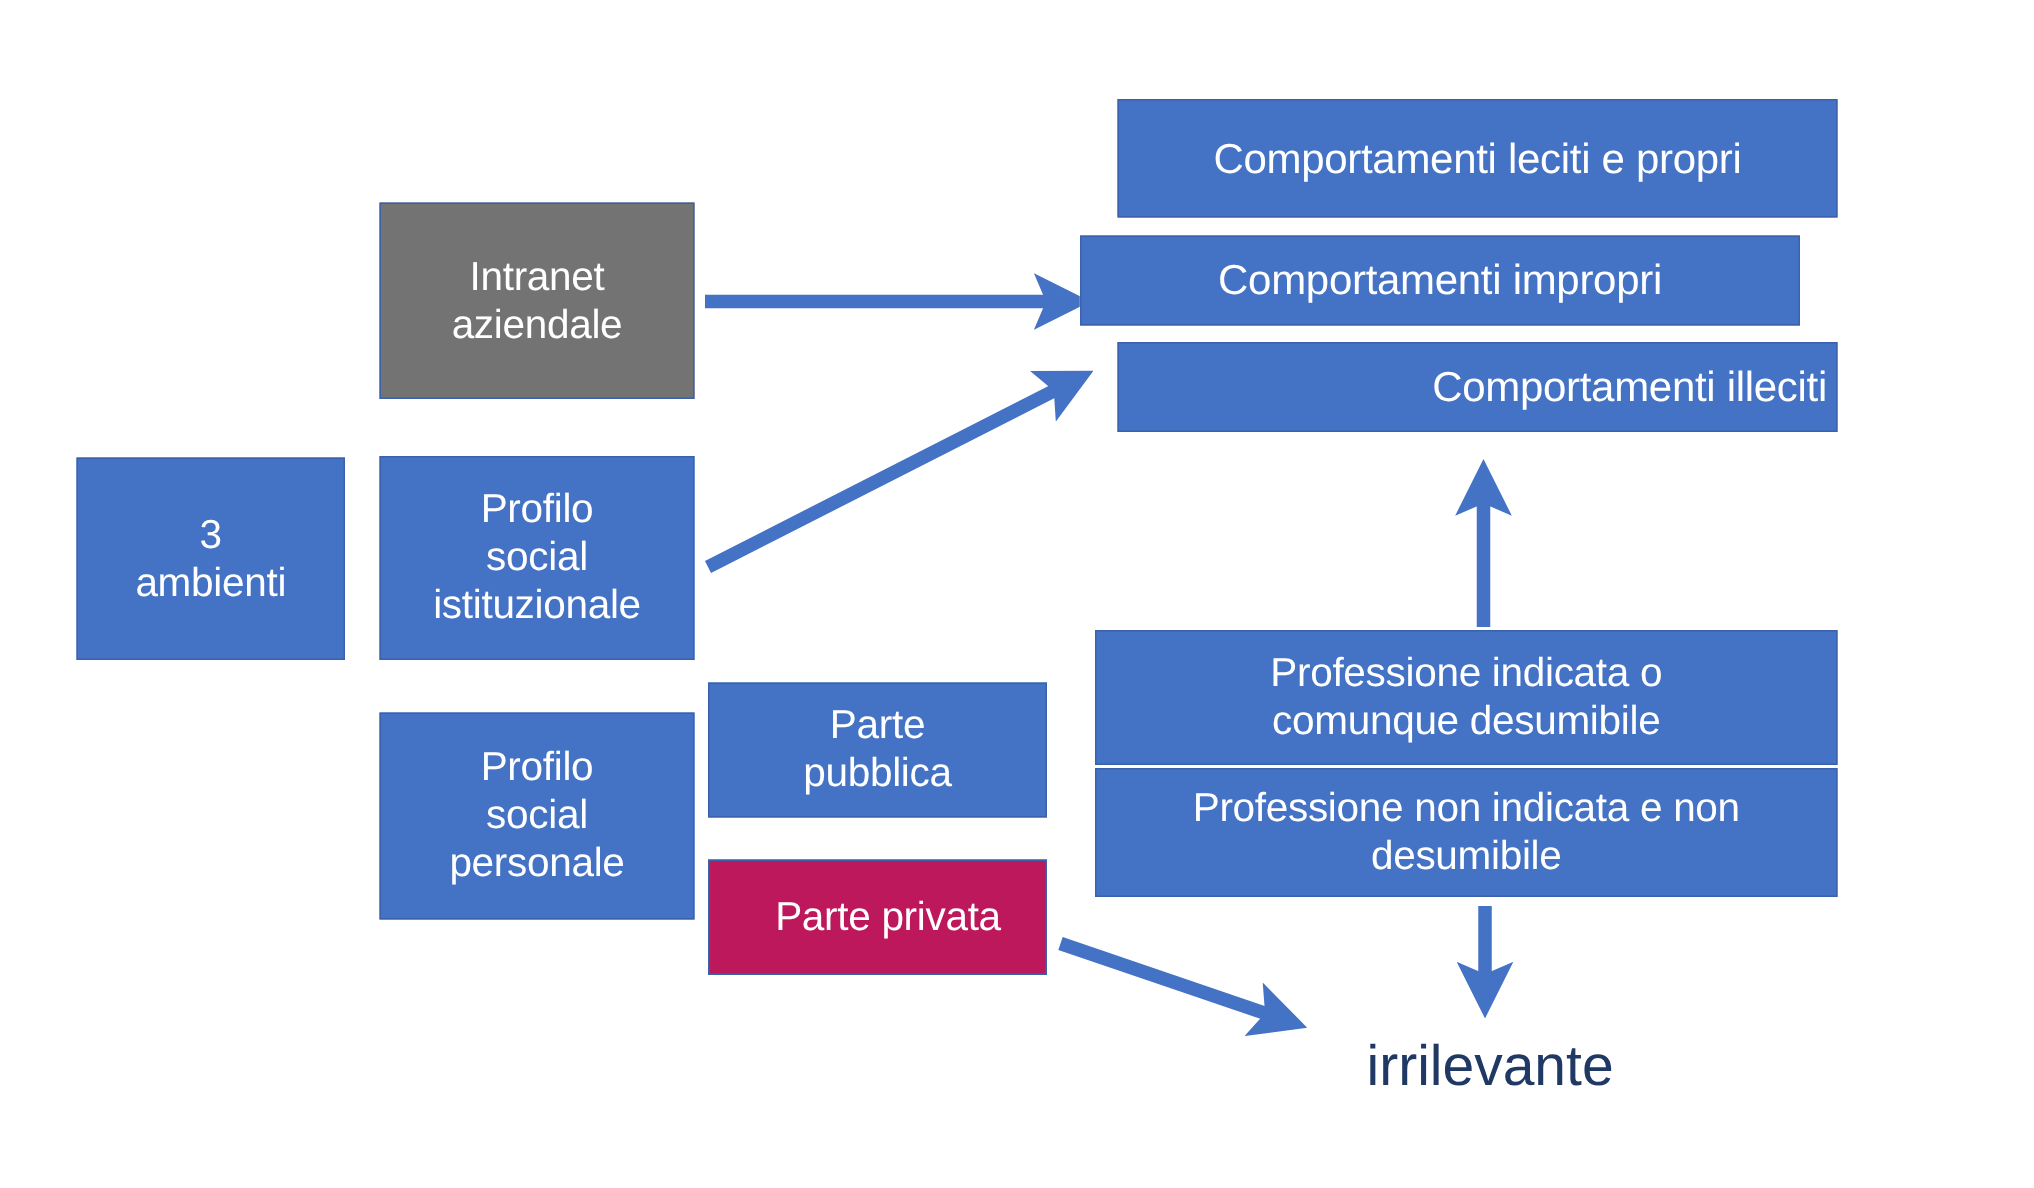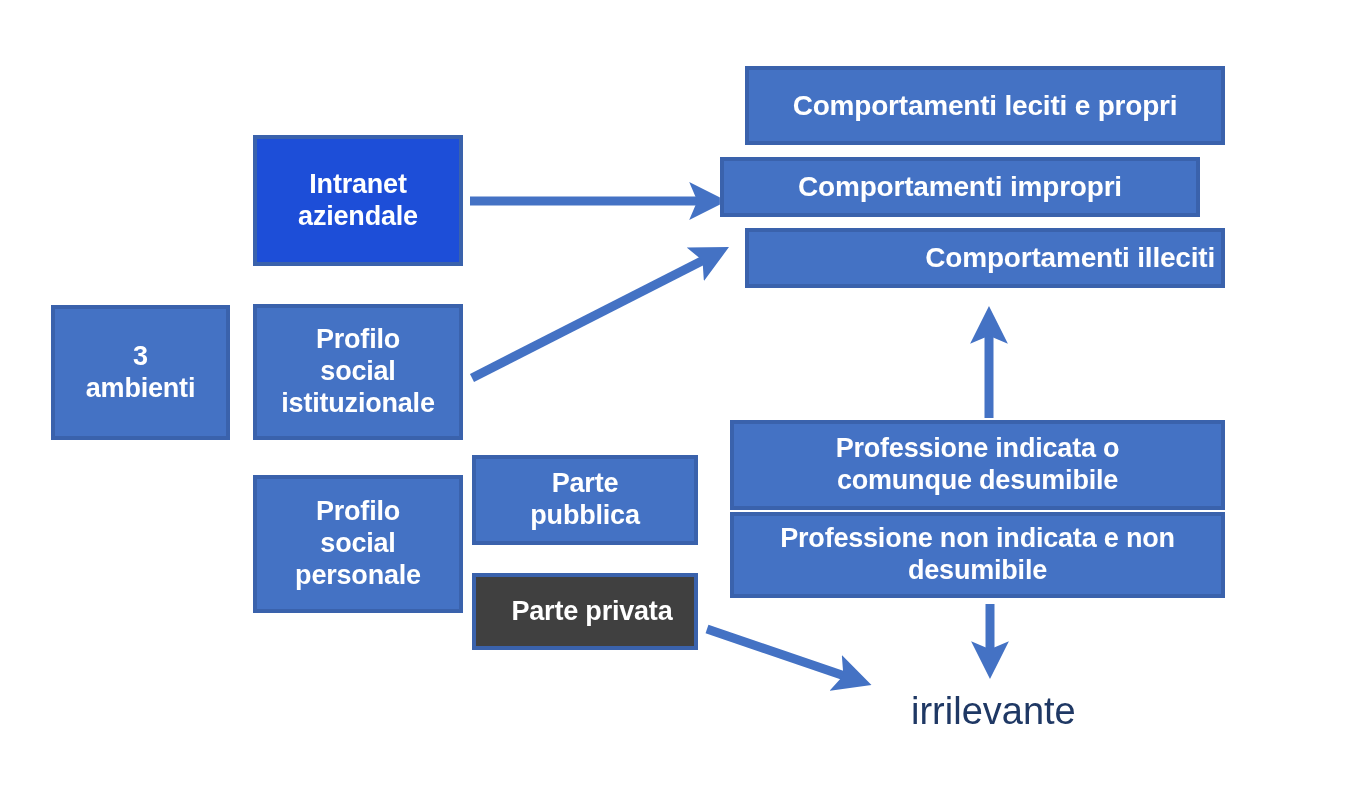--- a/index.html
+++ b/index.html
@@ -12,23 +12,23 @@
     width: 1356px;
     height: 792px;
     background: #ffffff;
     overflow: hidden;
     font-family: "Liberation Sans", sans-serif;
   }
   .node {
     position: absolute;
     box-sizing: border-box;
     background: #4472C4;
-    border: 4px solid #14b8a6;
+    border: 1px solid #14b8a6;
     color: #ffffff;
-    font-weight: bold;
+    font-weight: normal;
     display: flex;
     align-items: center;
     justify-content: center;
     text-align: center;
     line-height: 1.18;
     letter-spacing: -0.2px;
     padding: 2px 6px;
     box-shadow: 0 0 0 0.5px rgba(255,255,255,0.25);
   }
   .node .lbl {
@@ -69,21 +69,21 @@
         <line x1="990" y1="604" x2="990" y2="664.6" stroke-width="9" stroke="#4472C4"></line>
         <line x1="707" y1="629" x2="857.8525503659715" y2="680.4468235352157" stroke-width="9" stroke="#4472C4"></line>
       </g>
   </svg>
 
   <div class="node" style="left: 51px; top: 305px; width: 179px; height: 135px; font-size: 27px; background: rgb(68, 114, 196); border-color: rgb(58, 98, 172); color: rgb(255, 255, 255);">
     <span class="lbl">3
 ambienti</span>
   </div>
 
-  <div class="node" style="left: 253px; top: 135px; width: 210px; height: 131px; font-size: 27px; background: #1d4ed8; border-color: rgb(58, 98, 172); color: rgb(255, 255, 255);">
+  <div class="node" style="left: 253px; top: 135px; width: 210px; height: 131px; font-size: 27px; background: #737373; border-color: rgb(58, 98, 172); color: rgb(255, 255, 255);">
     <span class="lbl">Intranet
 aziendale</span>
   </div>
 
   <div class="node" style="left: 253px; top: 304px; width: 210px; height: 136px; font-size: 27px; background: rgb(68, 114, 196); border-color: rgb(58, 98, 172); color: rgb(255, 255, 255);">
     <span class="lbl">Profilo
 social
 istituzionale</span>
   </div>
 
@@ -91,21 +91,21 @@
     <span class="lbl">Profilo
 social
 personale</span>
   </div>
 
   <div class="node" style="left: 472px; top: 455px; width: 226px; height: 90px; font-size: 27px; background: rgb(68, 114, 196); border-color: rgb(58, 98, 172); color: rgb(255, 255, 255);">
     <span class="lbl">Parte
 pubblica</span>
   </div>
 
-  <div class="node" style="left: 472px; top: 573px; width: 226px; height: 77px; font-size: 27px; background: #404040; border-color: rgb(58, 98, 172); color: rgb(255, 255, 255); padding-left: 20px;">
+  <div class="node" style="left: 472px; top: 573px; width: 226px; height: 77px; font-size: 27px; background: #be185d; border-color: rgb(58, 98, 172); color: rgb(255, 255, 255); padding-left: 20px;">
     <span class="lbl">Parte privata</span>
   </div>
 
   <div class="node" style="left: 745px; top: 66px; width: 480px; height: 79px; font-size: 28px; background: rgb(68, 114, 196); border-color: rgb(58, 98, 172); color: rgb(255, 255, 255);">
     <span class="lbl">Comportamenti leciti e propri</span>
   </div>
 
   <div class="node" style="left: 720px; top: 157px; width: 480px; height: 60px; font-size: 28px; background: rgb(68, 114, 196); border-color: rgb(58, 98, 172); color: rgb(255, 255, 255);">
     <span class="lbl">Comportamenti impropri</span>
   </div>

